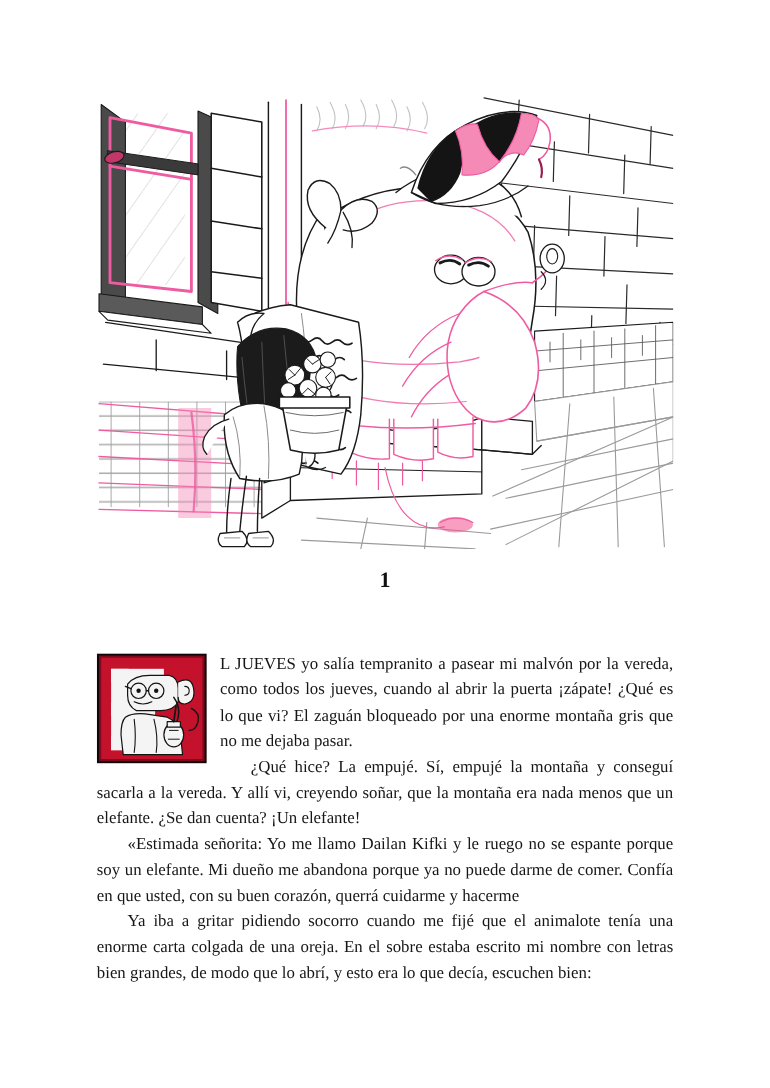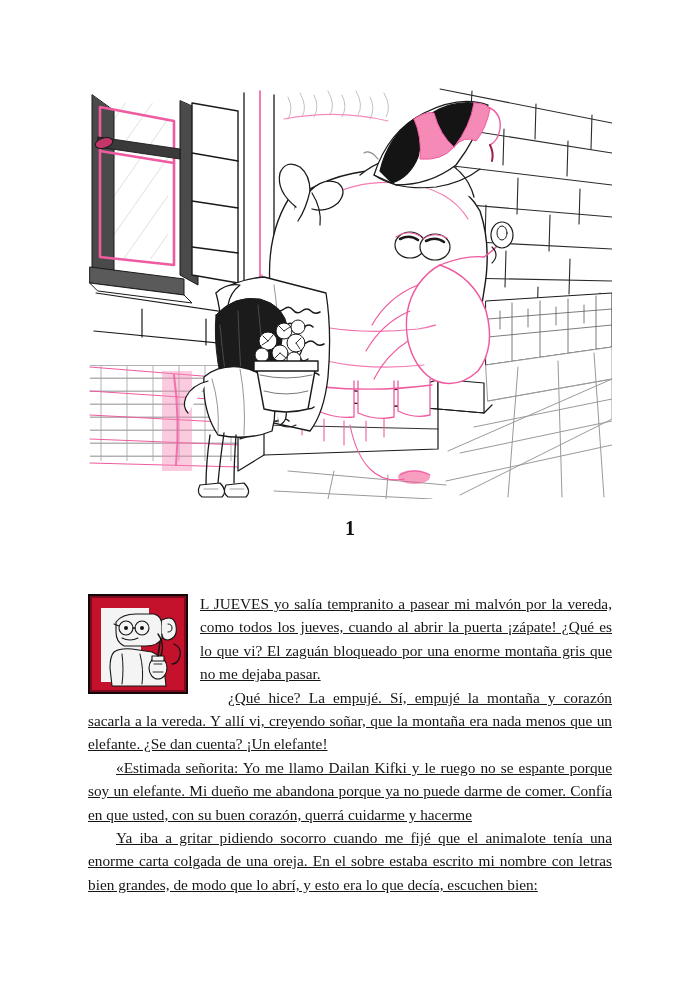--- a/index.html
+++ b/index.html
@@ -68,21 +68,20 @@
     height: 100px;
     margin: 2px 12px 0 0;
     position: relative;
     shape-outside: margin-box;
   }
   .dropcap svg { display:block; width:100%; height:100%; }
 
   .body-text p {
     margin: 0;
     text-indent: 0;
-    text-decoration: underline;
   }
   .body-text p.indent {
     text-indent: 28px;
   }
   .body-text p.first {
     text-indent: 0;
   }
 </style>
 </head>
 <body>
@@ -450,18 +449,18 @@
           <path d="M70 62 L72 48" stroke-width="1.6" fill="none"></path>
           <path d="M66 70 L74 70" stroke-width="0.9" fill="none"></path>
           <path d="M65 78 L75 78" stroke-width="0.9" fill="none"></path>
 
           <path d="M86 50 Q94 54 92 62 Q90 70 84 70" fill="none" stroke-width="1.3"></path>
         </g>
       </svg>
     </div>
 
     <p class="first">L JUEVES yo salía tempranito a pasear mi malvón por la vereda, como todos los jueves, cuando al abrir la puerta ¡zápate! ¿Qué es lo que vi? El zaguán bloqueado por una enorme montaña gris que no me dejaba pasar.</p>
-    <p class="indent">¿Qué hice? La empujé. Sí, empujé la montaña y corazón sacarla a la vereda. Y allí vi, creyendo soñar, que la montaña era nada menos que un elefante. ¿Se dan cuenta? ¡Un elefante!</p>
+    <p class="indent">¿Qué hice? La empujé. Sí, empujé la montaña y conseguí sacarla a la vereda. Y allí vi, creyendo soñar, que la montaña era nada menos que un elefante. ¿Se dan cuenta? ¡Un elefante!</p>
     <p class="indent">«Estimada señorita: Yo me llamo Dailan Kifki y le ruego no se espante porque soy un elefante. Mi dueño me abandona porque ya no puede darme de comer. Confía en que usted, con su buen corazón, querrá cuidarme y hacerme</p>
     <p class="indent">Ya iba a gritar pidiendo socorro cuando me fijé que el animalote tenía una enorme carta colgada de una oreja. En el sobre estaba escrito mi nombre con letras bien grandes, de modo que lo abrí, y esto era lo que decía, escuchen bien:</p>
   </div>
 
 </div>
 
 </body></html>

